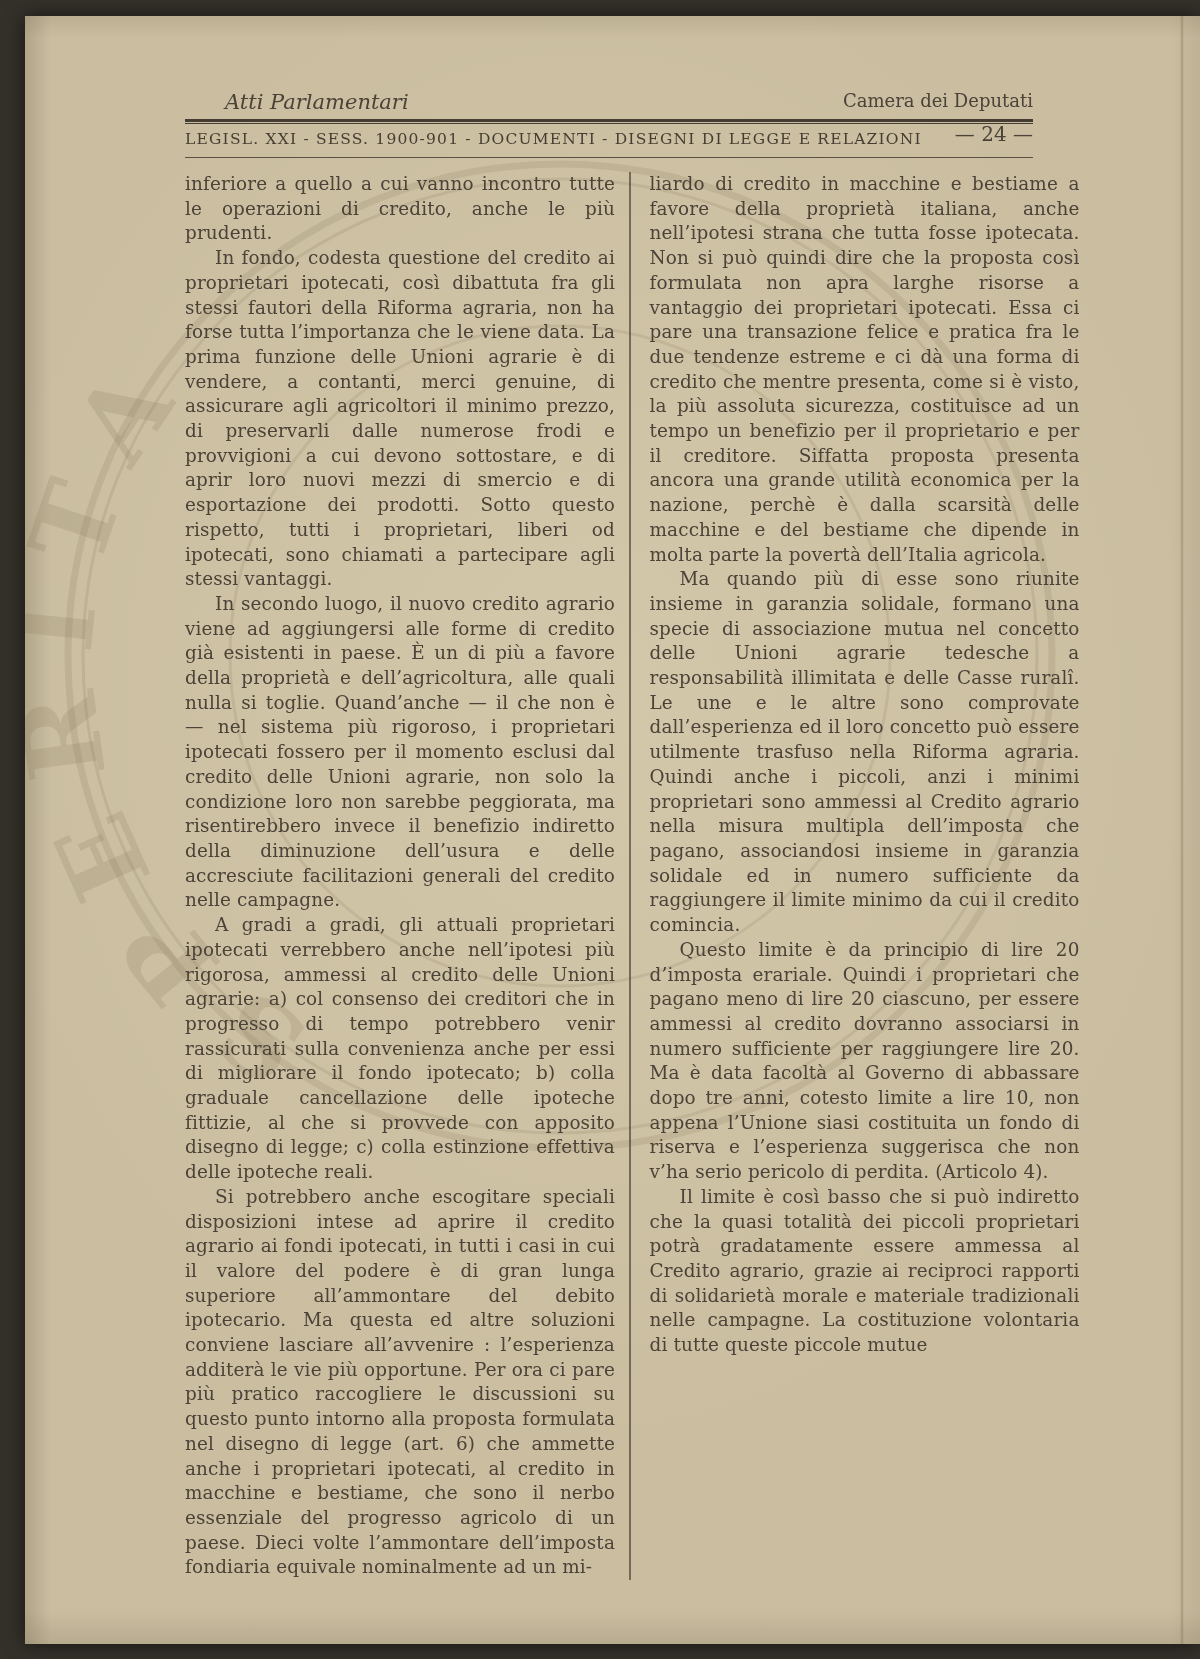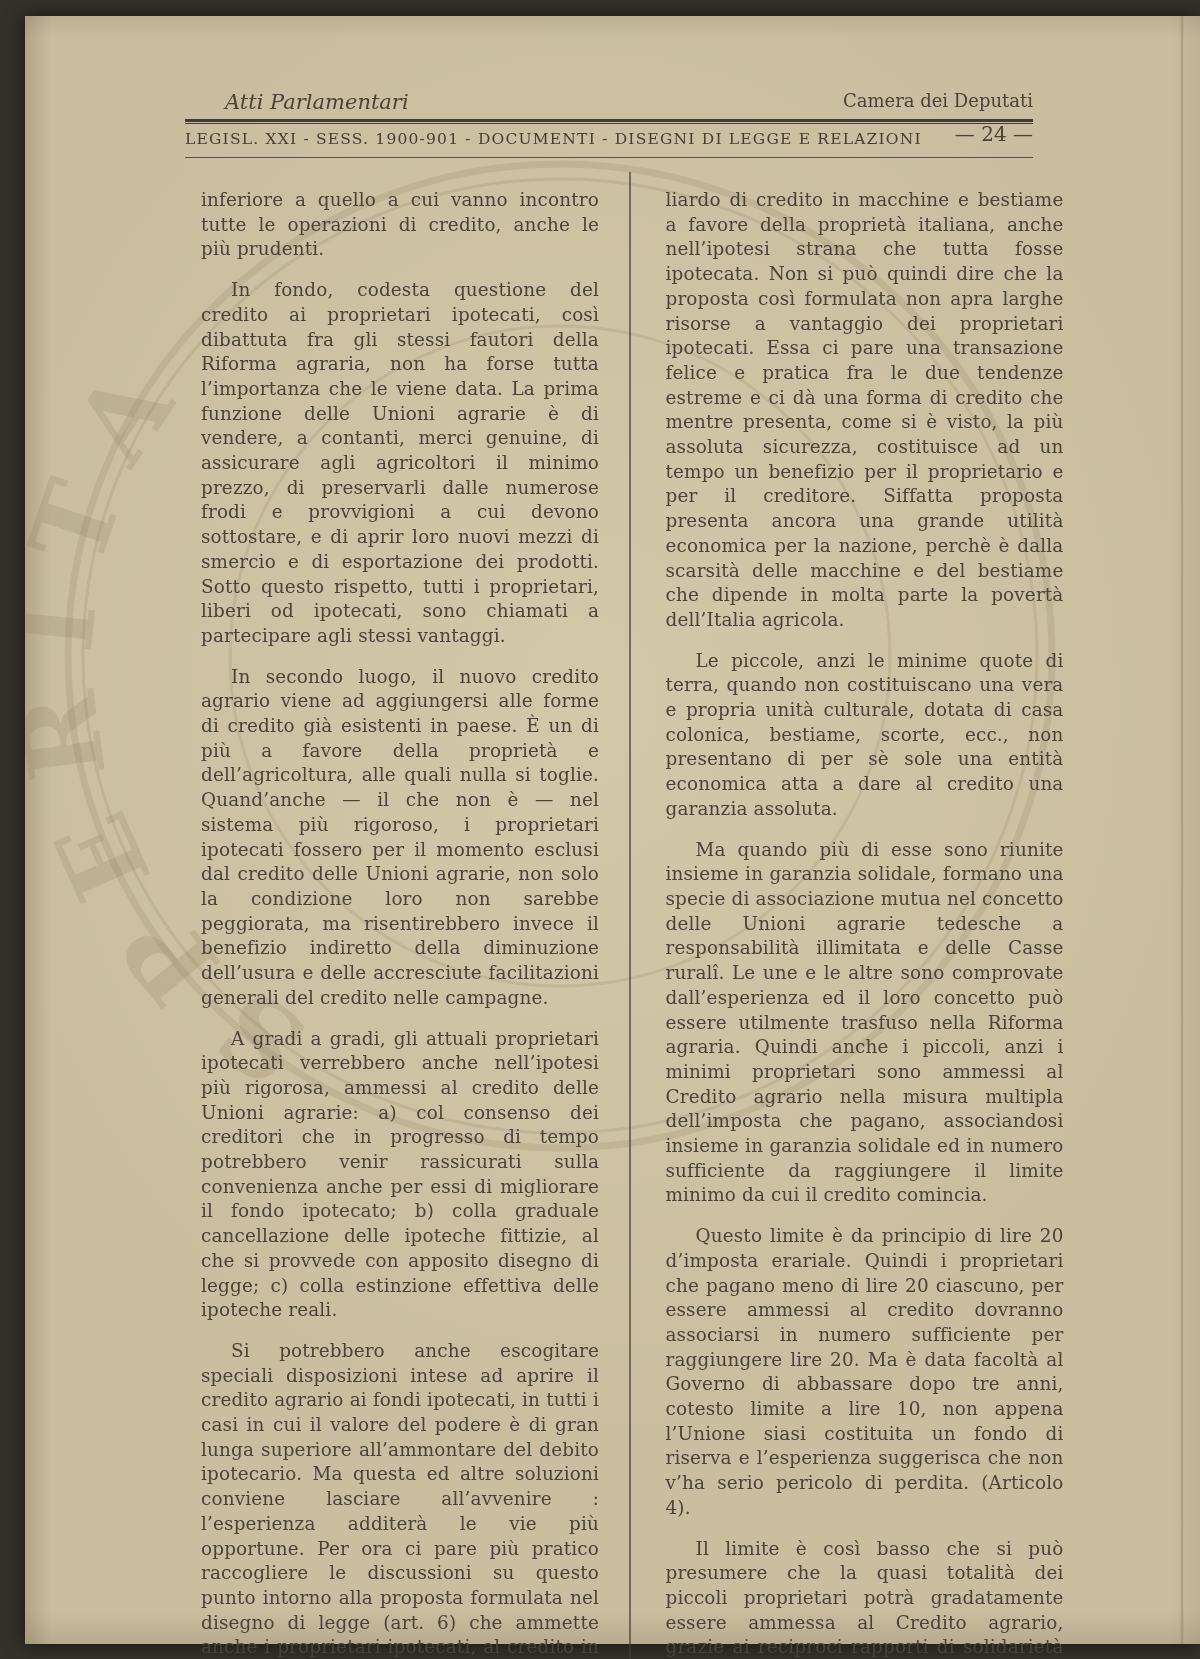--- a/index.html
+++ b/index.html
@@ -58,21 +58,21 @@
   .col{
     width:430px;
     font-size:18.4px;line-height:24.7px;
     text-align:justify;
     letter-spacing:.15px;
   }
   .divider{
     width:1.5px;background:rgba(69,61,50,.65);
     margin-left:14px;margin-right:19px;
   }
-  .col p{margin:16px;text-indent:30px;}
+  .col p{margin:0;text-indent:30px;}
   .col p.no-indent{text-indent:0;}
   .col p.col-heading{
     text-indent:0;text-align:center;
     font-family:"DejaVu Sans", sans-serif;
     font-weight:bold;font-size:17.5px;
     margin:25px 0 23px 0;
     color:#463e33;
   }
 </style>
 </head>
@@ -107,21 +107,20 @@
     <div class="col">
         <p class="no-indent">inferiore a quello a cui vanno incontro tutte le operazioni di credito, anche le più prudenti.</p>
         <p class="para">In fondo, codesta questione del credito ai proprietari ipotecati, così dibattuta fra gli stessi fautori della Riforma agraria, non ha forse tutta l’importanza che le viene data. La prima funzione delle Unioni agrarie è di vendere, a contanti, merci genuine, di assicurare agli agricoltori il minimo prezzo, di preservarli dalle numerose frodi e provvigioni a cui devono sottostare, e di aprir loro nuovi mezzi di smercio e di esportazione dei prodotti. Sotto questo rispetto, tutti i proprietari, liberi od ipotecati, sono chiamati a partecipare agli stessi vantaggi.</p>
         <p class="para">In secondo luogo, il nuovo credito agrario viene ad aggiungersi alle forme di credito già esistenti in paese. È un di più a favore della proprietà e dell’agricoltura, alle quali nulla si toglie. Quand’anche — il che non è — nel sistema più rigoroso, i proprietari ipotecati fossero per il momento esclusi dal credito delle Unioni agrarie, non solo la condizione loro non sarebbe peggiorata, ma risentirebbero invece il benefizio indiretto della diminuzione dell’usura e delle accresciute facilitazioni generali del credito nelle campagne.</p>
         <p class="para">A gradi a gradi, gli attuali proprietari ipotecati verrebbero anche nell’ipotesi più rigorosa, ammessi al credito delle Unioni agrarie: a) col consenso dei creditori che in progresso di tempo potrebbero venir rassicurati sulla convenienza anche per essi di migliorare il fondo ipotecato; b) colla graduale cancellazione delle ipoteche fittizie, al che si provvede con apposito disegno di legge; c) colla estinzione effettiva delle ipoteche reali.</p>
         <p class="para">Si potrebbero anche escogitare speciali disposizioni intese ad aprire il credito agrario ai fondi ipotecati, in tutti i casi in cui il valore del podere è di gran lunga superiore all’ammontare del debito ipotecario. Ma questa ed altre soluzioni conviene lasciare all’avvenire : l’esperienza additerà le vie più opportune. Per ora ci pare più pratico raccogliere le discussioni su questo punto intorno alla proposta formulata nel disegno di legge (art. 6) che ammette anche i proprietari ipotecati, al credito in macchine e bestiame, che sono il nerbo essenziale del progresso agricolo di un paese. Dieci volte l’ammontare dell’imposta fondiaria equivale nominalmente ad un mi-</p>
       </div>
     <div class="divider"></div>
     <div class="col">
         <p class="no-indent">liardo di credito in macchine e bestiame a favore della proprietà italiana, anche nell’ipotesi strana che tutta fosse ipotecata. Non si può quindi dire che la proposta così formulata non apra larghe risorse a vantaggio dei proprietari ipotecati. Essa ci pare una transazione felice e pratica fra le due tendenze estreme e ci dà una forma di credito che mentre presenta, come si è visto, la più assoluta sicurezza, costituisce ad un tempo un benefizio per il proprietario e per il creditore. Siffatta proposta presenta ancora una grande utilità economica per la nazione, perchè è dalla scarsità delle macchine e del bestiame che dipende in molta parte la povertà dell’Italia agricola.</p>
-        <p class="para">Le piccole, anzi le minime quote di terra, quando non costituiscano una vera e propria unità culturale, dotata di casa colonica, bestiame, scorte, ecc., non presentano di per sè sole una entità economica atta a dare al credito una garanzia assoluta.</p>
         <p class="para">Ma quando più di esse sono riunite insieme in garanzia solidale, formano una specie di associazione mutua nel concetto delle Unioni agrarie tedesche a responsabilità illimitata e delle Casse ruralî. Le une e le altre sono comprovate dall’esperienza ed il loro concetto può essere utilmente trasfuso nella Riforma agraria. Quindi anche i piccoli, anzi i minimi proprietari sono ammessi al Credito agrario nella misura multipla dell’imposta che pagano, associandosi insieme in garanzia solidale ed in numero sufficiente da raggiungere il limite minimo da cui il credito comincia.</p>
         <p class="para">Questo limite è da principio di lire 20 d’imposta erariale. Quindi i proprietari che pagano meno di lire 20 ciascuno, per essere ammessi al credito dovranno associarsi in numero sufficiente per raggiungere lire 20. Ma è data facoltà al Governo di abbassare dopo tre anni, cotesto limite a lire 10, non appena l’Unione siasi costituita un fondo di riserva e l’esperienza suggerisca che non v’ha serio pericolo di perdita. (Articolo 4).</p>
-        <p class="para">Il limite è così basso che si può presumere che la quasi totalità dei piccoli proprietari potrà gradatamente essere ammessa al Credito agrario, grazie ai reciproci rapporti di solidarietà morale e materiale tradizionali nelle campagne. La costituzione volontaria di tutte queste piccole mutue</p>
+        <p class="para">Il limite è così basso che si può indiretto che la quasi totalità dei piccoli proprietari potrà gradatamente essere ammessa al Credito agrario, grazie ai reciproci rapporti di solidarietà morale e materiale tradizionali nelle campagne. La costituzione volontaria di tutte queste piccole mutue</p>
       </div>
   </div>
 
   <div class="crease"></div>
 </div>
 
 </body></html>

